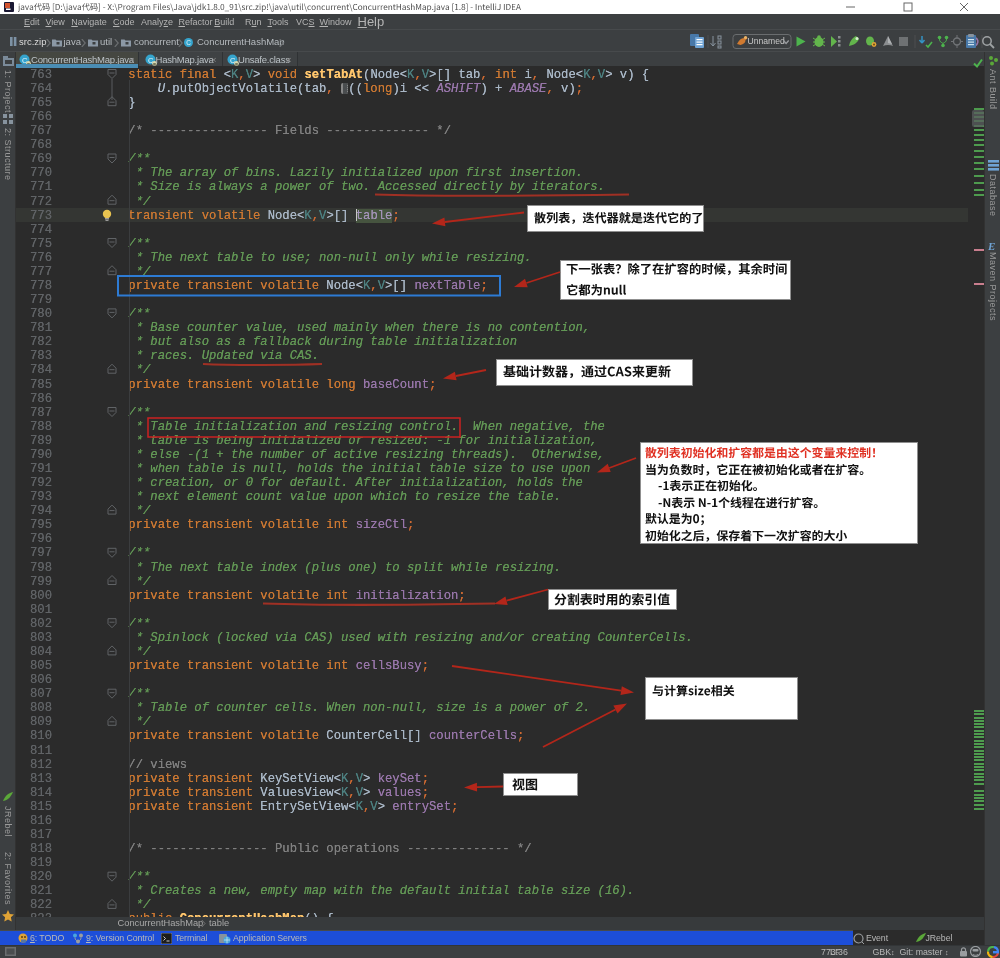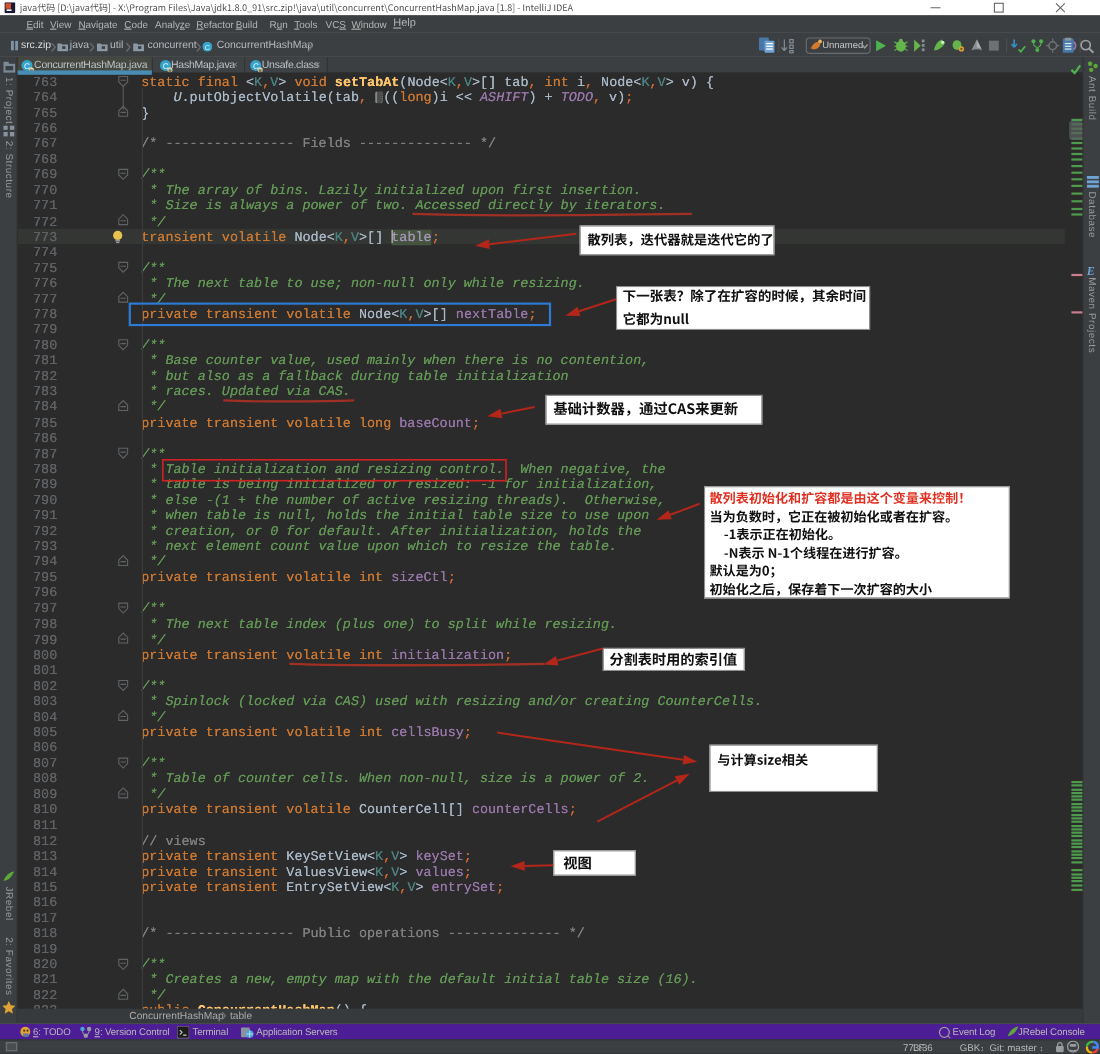--- a/index.html
+++ b/index.html
@@ -21,21 +21,21 @@
 .k{color:#cc7832}.c{color:#629755;font-style:italic}.g{color:#808080}
 .f{color:#9876aa}.s{color:#9876aa;font-style:italic}.m{color:#ffc66d;font-weight:bold}
 .t{color:#4d8080}.p{color:#cf6a32}.i{font-style:italic}
 .tbl{background:#46543f;color:#a393b8}
 .inlay{display:inline-block;width:7.34px;height:11px;vertical-align:-2px;background:#4a4d4f;border-radius:2px;border-left:2px solid #888;border-right:1px dotted #999}
 #curline{left:0;top:141.8px;width:952px;height:14px;background:#343633}
 .cjk{position:absolute;z-index:35}
 .wbox{position:absolute;background:#fff;border:1px solid #8f8f8f;z-index:30}
 #overlay{position:absolute;left:0;top:0;width:1000px;height:958px;z-index:40;pointer-events:none}
 #bcrumb2{left:16px;top:917px;width:968px;height:13px;background:#373a3c;color:#a9a9a9;font-size:9.3px;line-height:13px;z-index:50}
-#btools{left:0;top:930px;width:1000px;height:15px;background:#4c1d95;color:#b8b8b8;font-size:8.8px;line-height:15px;border-top:1px solid #474a4c;letter-spacing:-.1px}
+#btools{left:0;top:930px;width:853px;height:15px;background:#1d4ed8;color:#b8b8b8;font-size:8.8px;line-height:15px;border-top:1px solid #474a4c;letter-spacing:-.1px}
 #sbar{left:0;top:945px;width:1000px;height:13px;background:#3c3f41;color:#b8b8b8;font-size:8.8px;line-height:13px;border-top:1px solid #323537}
 .vtxt{position:absolute;writing-mode:vertical-rl;text-orientation:sideways;font-size:9px;color:#9a9a9a;letter-spacing:.5px}
 u{text-decoration:underline}
 .tab{position:absolute;top:52px;height:14px;font-size:9.5px;line-height:13px;color:#bcc3c7;letter-spacing:-.22px}
 .bc{color:#b6bbbf;font-size:9.5px;line-height:21px}
 </style></head><body>
 <div id="page">
 <div id="titlebar" class="abs">
       <svg class="abs" style="left:4px;top:2px" width="10" height="10">
         <rect width="10" height="10" rx="1" fill="#1a1833"></rect>
@@ -57,21 +57,21 @@
       <span style="position:absolute;left:45.5px;top:0;color:#b4b4b4;font-size:9px;line-height:16px"><u>V</u>iew</span>
       <span style="position:absolute;left:71.3px;top:0;color:#b4b4b4;font-size:9px;line-height:16px"><u>N</u>avigate</span>
       <span style="position:absolute;left:113px;top:0;color:#b4b4b4;font-size:9px;line-height:16px"><u>C</u>ode</span>
       <span style="position:absolute;left:141px;top:0;color:#b4b4b4;font-size:9px;line-height:16px">Analy<u>z</u>e</span>
       <span style="position:absolute;left:178.5px;top:0;color:#b4b4b4;font-size:9px;line-height:16px"><u>R</u>efactor</span>
       <span style="position:absolute;left:214.3px;top:0;color:#b4b4b4;font-size:9px;line-height:16px"><u>B</u>uild</span>
       <span style="position:absolute;left:245px;top:0;color:#b4b4b4;font-size:9px;line-height:16px">R<u>u</u>n</span>
       <span style="position:absolute;left:267.5px;top:0;color:#b4b4b4;font-size:9px;line-height:16px"><u>T</u>ools</span>
       <span style="position:absolute;left:296px;top:0;color:#b4b4b4;font-size:9px;line-height:16px">VC<u>S</u></span>
       <span style="position:absolute;left:319.5px;top:0;color:#b4b4b4;font-size:9px;line-height:16px"><u>W</u>indow</span>
-      <span style="position:absolute;left:357.5px;top:0;color:#b4b4b4;font-size:10px;line-height:16px"><u>H</u>elp</span>
+      <span style="position:absolute;left:357.5px;top:0;color:#b4b4b4;font-size:13px;line-height:16px"><u>H</u>elp</span>
     </div>
     <div id="toolbar" class="abs"></div>
     <svg class="abs" style="left:10px;top:37px" width="8" height="9">
       <rect x="0" y="0" width="2.6" height="9" fill="#7d92a5"></rect>
       <rect x="3.8" y="0" width="2.6" height="9" fill="#7d92a5"></rect>
     </svg>
     <div class="abs bc" style="left:19px;top:31px;font-weight:normal;color:#dcdcdc">src.zip</div>
     <svg class="abs" style="left:46px;top:38.5px" width="5" height="8">
       <path d="M0.8 0l3.4 4L0.8 8" fill="none" stroke="#6a6d6f" stroke-width="1.2"></path>
     </svg>
@@ -309,21 +309,21 @@
 815
 816
 817
 818
 819
 820
 821
 822
 823</pre>
 <pre id="code">    <span class="k">static final </span>&lt;<span class="t">K</span><span class="p">,</span><span class="t">V</span>&gt; <span class="k">void </span><span class="m">setTabAt</span>(Node&lt;<span class="t">K</span><span class="p">,</span><span class="t">V</span>&gt;[] tab<span class="p">,</span> <span class="k">int</span> i<span class="p">,</span> Node&lt;<span class="t">K</span><span class="p">,</span><span class="t">V</span>&gt; v) {
-        <span class="i">U</span>.putObjectVolatile(tab<span class="p">,</span> <span class="inlay"></span>((<span class="k">long</span>)i &lt;&lt; <span class="s">ASHIFT</span>) + <span class="s">TODO</span><span class="p">,</span> v)<span class="p">;</span>
+        <span class="i">U</span>.putObjectVolatile(tab<span class="p">,</span> <span class="inlay"></span>((<span class="k">long</span>)i &lt;&lt; <span class="s">ASHIFT</span>) + <span class="s">ABASE</span><span class="p">,</span> v)<span class="p">;</span>
     }
 
     <span class="g">/* ---------------- Fields -------------- */</span>
 
     <span class="c">/**</span>
     <span class="c"> * The array of bins. Lazily initialized upon first insertion.</span>
     <span class="c"> * Size is always a power of two. Accessed directly by iterators.</span>
     <span class="c"> */</span>
     <span class="k">transient volatile </span>Node&lt;<span class="t">K</span><span class="p">,</span><span class="t">V</span>&gt;[] <span class="tbl">table</span><span class="p">;</span>
 

